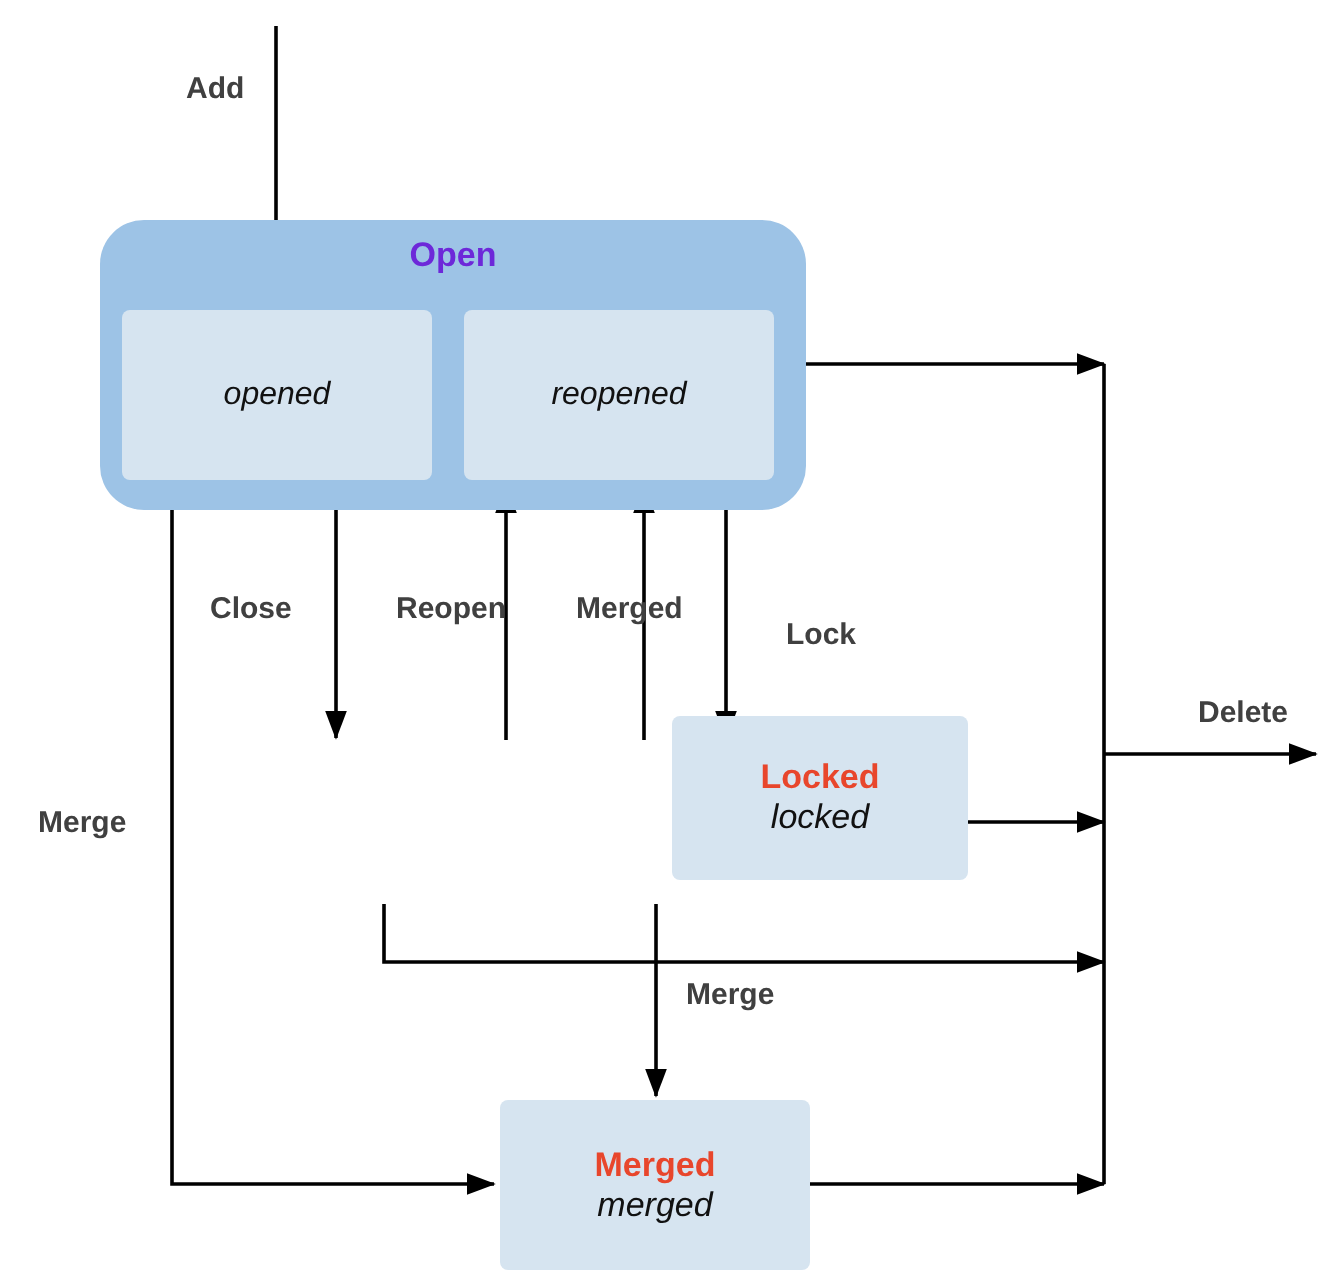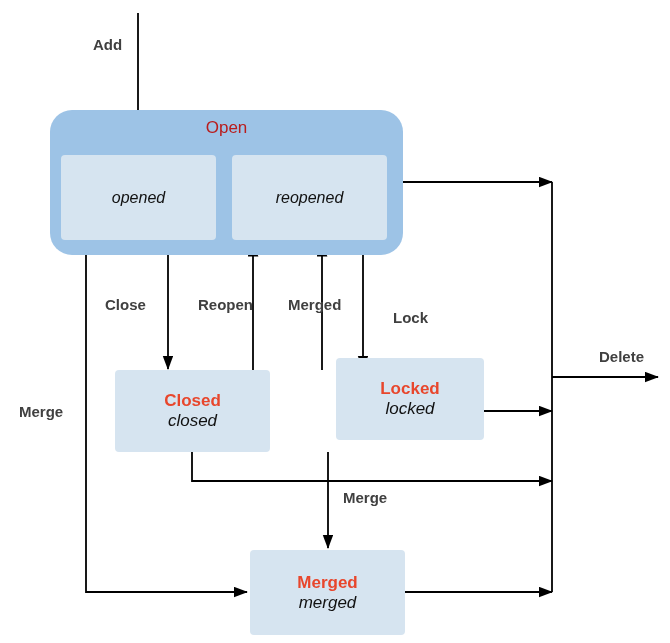--- a/index.html
+++ b/index.html
@@ -22,22 +22,22 @@
     border-radius:4px;
   }
   .group-open{
     background:#9dc3e6;
     border-radius:22px;
   }
   .group-title{
     position:absolute;
     top:8px;left:0;right:0;
     text-align:center;
-    color:#b91c1c;
-    font-weight:normal;
+    color:#6d28d9;
+    font-weight:bold;
     font-size:17px;
   }
   .substate{
     background:#d6e4f0;
   }
   .substate .sub-label{
     font-style:italic;
     font-size:16px;
     color:#111111;
   }
@@ -110,24 +110,20 @@
   </div>
 
   <div class="node substate" style="left:61px;top:155px;width:155px;height:85px;">
     <div class="sub-label">opened</div>
   </div>
 
   <div class="node substate" style="left:232px;top:155px;width:155px;height:85px;">
     <div class="sub-label">reopened</div>
   </div>
 
-  <div class="node leaf" style="left:115px;top:370px;width:155px;height:82px;">
-    <div class="title">Closed</div>
-    <div class="value">closed</div>
-  </div>
 
   <div class="node leaf" style="left:292px;top:358px;width:148px;height:82px;margin-left:44px;">
     <div class="title">Locked</div>
     <div class="value">locked</div>
   </div>
 
   <div class="node leaf" style="left:250px;top:550px;width:155px;height:85px;">
     <div class="title">Merged</div>
     <div class="value">merged</div>
   </div>

